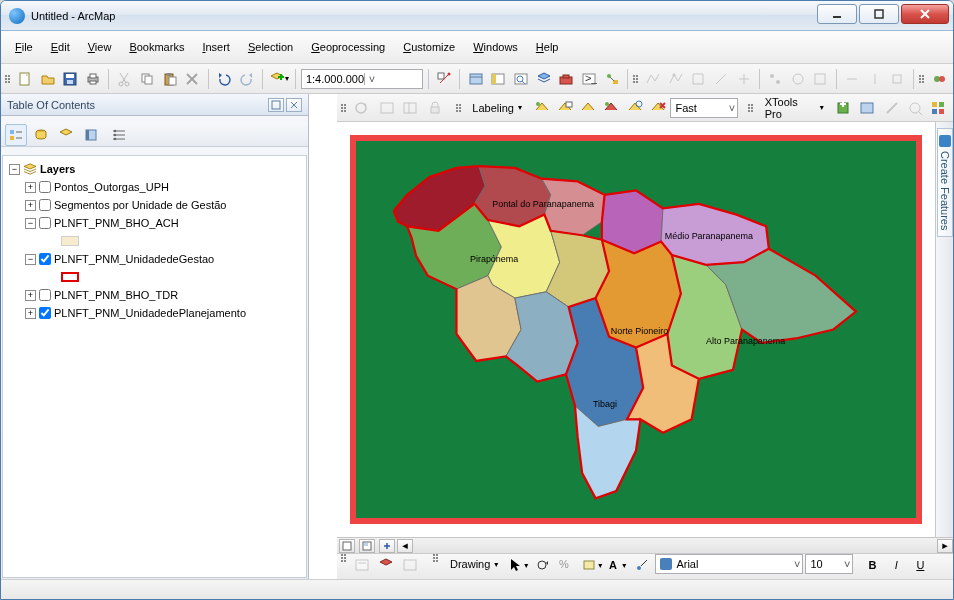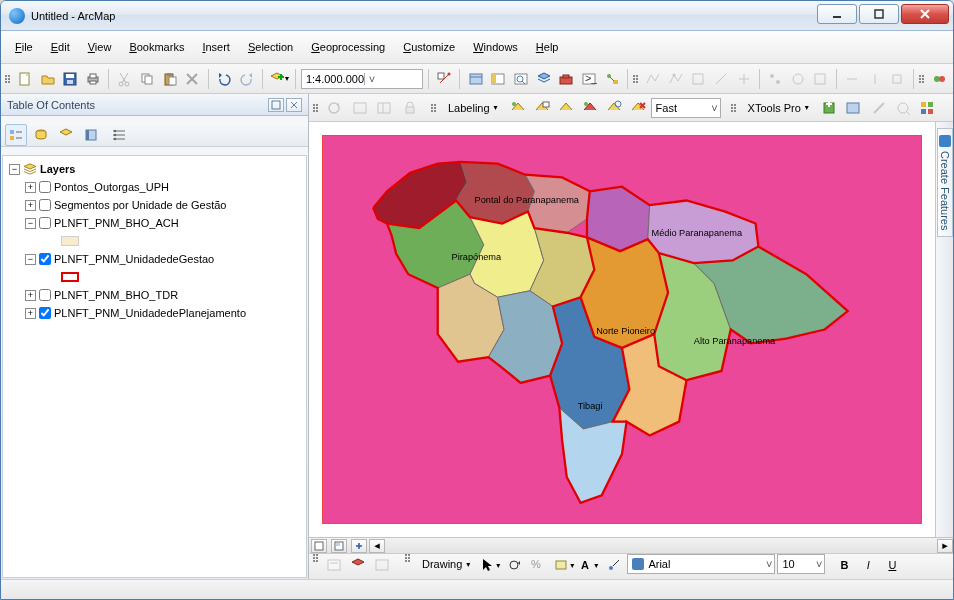--- a/index.html
+++ b/index.html
@@ -45,23 +45,23 @@
 .toc-header .hbtns { margin-left:auto; display:flex; gap:2px;}
 .toc-header .hbtn { width:16px; height:14px; border:1px solid #9bb0c4; background:linear-gradient(to bottom,#fdfdfd,#e6edf4); display:flex; align-items:center; justify-content:center;}
 .toc-toolbar { height:24px; display:flex; align-items:center; padding:0 4px; gap:3px; border-bottom:1px solid #c9cfd7; background:linear-gradient(to bottom,#f6f8fb,#e7ebf1);}
 .toc-tree { flex:1; background:#fff; border:1px solid #c9cfd7; margin: 1px; padding: 4px 2px; overflow:auto;}
 .tree-row { display:flex; align-items:center; height:18px; gap:3px; padding-left:4px; white-space:nowrap;}
 .tree-row .exp { width:11px; height:11px; border:1px solid #8b8b8b; display:flex; align-items:center; justify-content:center; font-size:9px; line-height:9px; color:#000; background:#fff;}
 .tree-row input[type=checkbox]{ width:12px; height:12px;}
 .tree-row .layers-icon { width:14px; height:12px; }
 .legend-swatch { width:18px; height:10px; border:1px solid #555; margin-left: 52px; }
 
-.main-area { flex:1; display:flex; flex-direction:column; min-width:0; position:relative; }
+.main-area { flex:1; display:flex; flex-direction:column; min-width:0; position:relative;padding-left:28px; }
 .map-and-side { flex:1; display:flex; min-height:0; }
-.map-viewport { flex:1; background:#ec4899; border:1px solid #ef4444; margin:13px; position:relative; overflow:hidden; }
+.map-viewport { flex:1; background:#15803d; border:6px solid #ef4444; margin:13px; position:relative; overflow:hidden; }
 .map-viewport svg.map { position:absolute; inset:0; width:100%; height:100%; }
 .map-label { font-size: 10px; fill:#000; font-family: Arial; }
 .vstrip { width:18px; background:linear-gradient(to right,#f4f6f9,#e4e8ee); border-left:1px solid #c2c8d0; display:flex; align-items:flex-start; justify-content:center;}
 .vtab { writing-mode: vertical-rl; transform: rotate(0deg); padding:6px 1px; margin-top:6px; background:linear-gradient(to right,#fdfdfd,#eef2f7); border:1px solid #b6c3d1; color:#2a557a; font-size:11px; display:flex; align-items:center; gap:4px;}
 .vtab .ico { width:12px; height:12px; background:#3c82c7; border-radius:2px;}
 
 .scroll-h { height:16px; background:linear-gradient(to bottom,#f2f2f2,#e3e3e3); border-top:1px solid #c5c5c5; display:flex; align-items:center;}
 .scroll-h .sbtn { width:16px; height:14px; border:1px solid #b7b7b7; background:linear-gradient(to bottom,#fefefe,#e7e7e7); display:flex; align-items:center; justify-content:center;}
 .scroll-h .track { flex:1; }
 .view-tabs { width:60px; display:flex; align-items:center; justify-content:center; gap:4px; }

